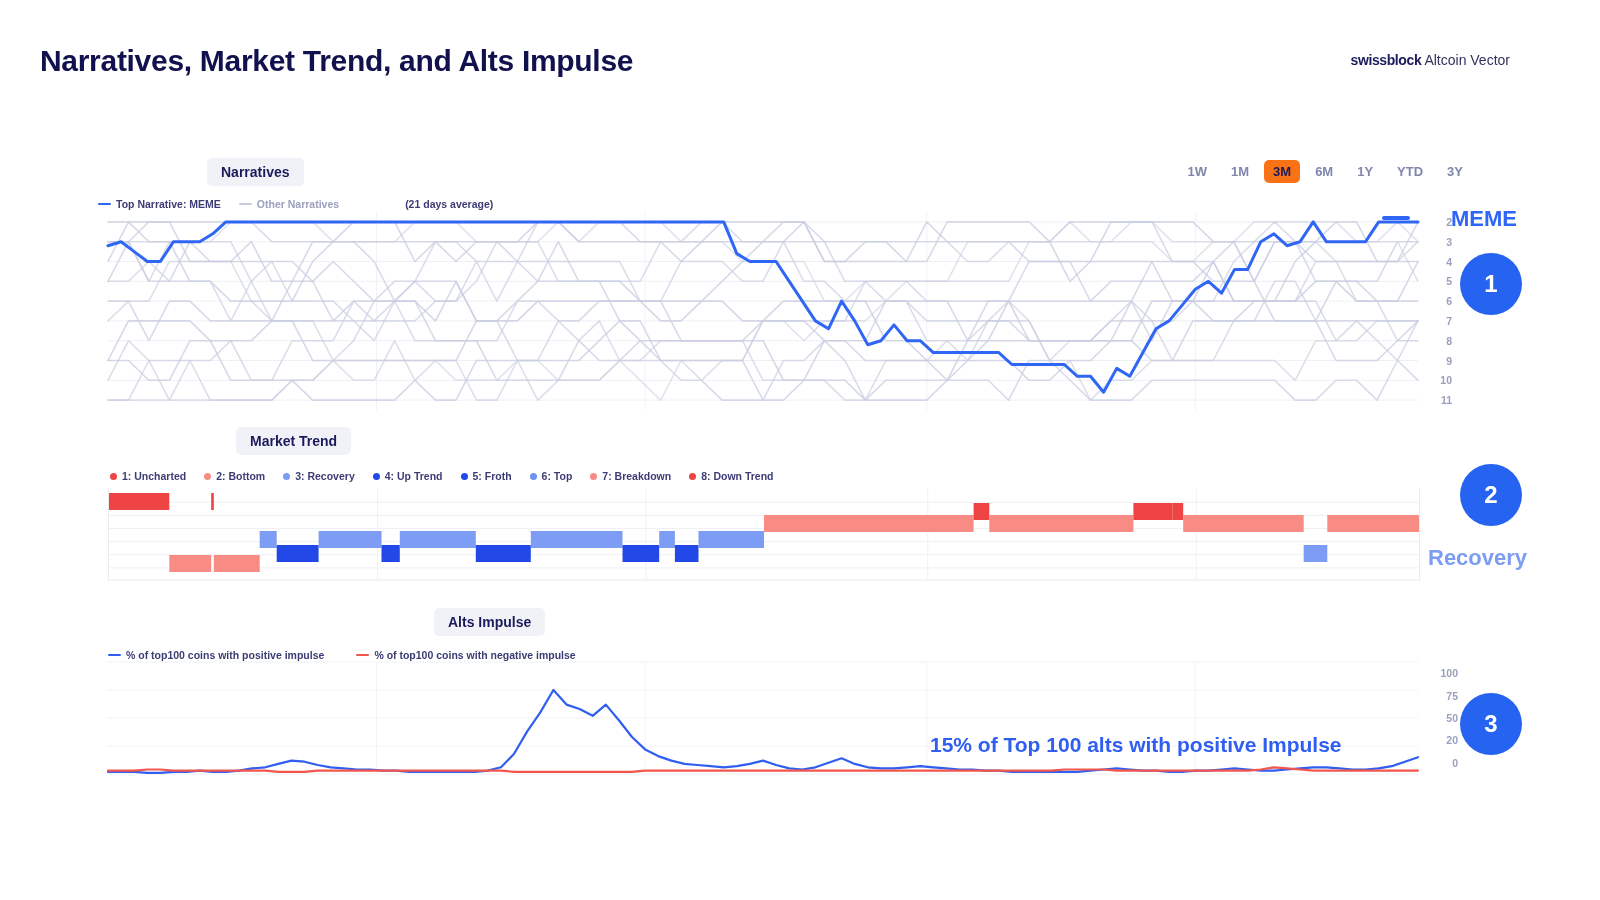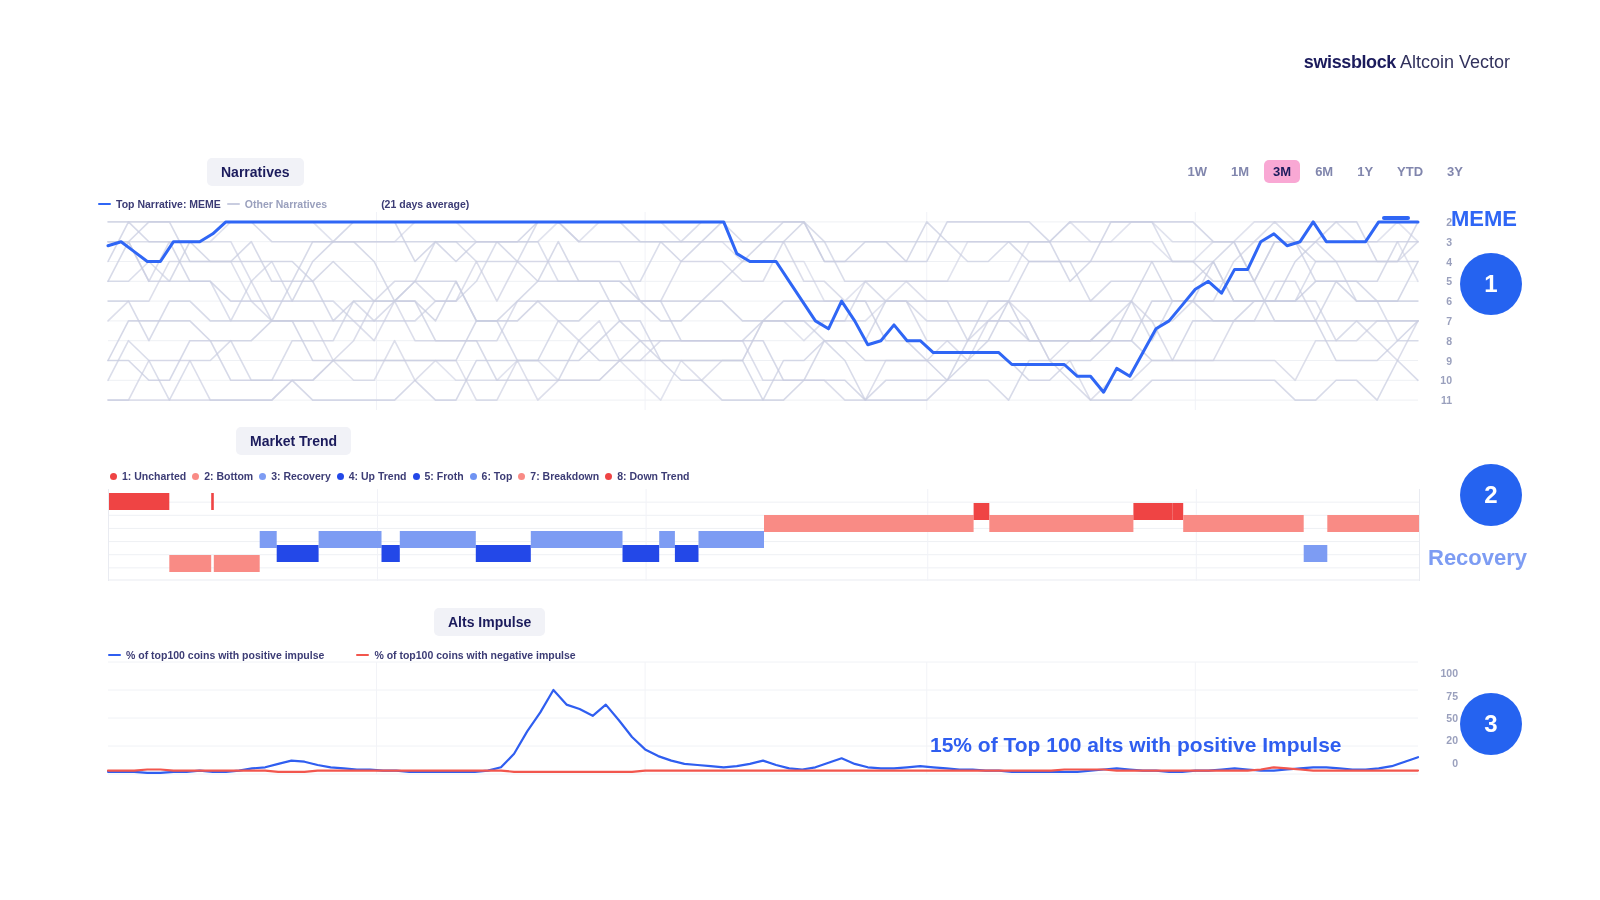--- a/index.html
+++ b/index.html
@@ -12,50 +12,50 @@
 
   
   .header{position:absolute;left:0;top:0;width:1600px;height:110px;}
   .page-title{
     position:absolute;left:40px;top:44px;
     font-size:30px;font-weight:bold;letter-spacing:-0.3px;color:#11114e;
     white-space:nowrap;
   }
   .brand{
     position:absolute;right:90px;top:52px;
-    font-size:18px;color:#1b1b5c;white-space:nowrap;text-align:right;
+    font-size:14px;color:#1b1b5c;white-space:nowrap;text-align:right;
   }
   .brand .brand-strong{font-weight:bold;letter-spacing:-0.4px;}
   .brand .brand-light{font-weight:normal;color:#32325d;}
 
   
   .panel{position:absolute;left:0;width:1600px;}
   .panel-tab{
     position:absolute;
     background:#f1f2f7;border-radius:5px;
     padding:6px 14px;font-size:14px;font-weight:bold;color:#1b1b5c;
     white-space:nowrap;
   }
   .legend-row{
-    position:absolute;display:flex;align-items:center;gap:6px;
+    position:absolute;display:flex;align-items:center;gap:18px;
     font-size:10.5px;font-weight:bold;color:#3c3c75;white-space:nowrap;
   }
   .legend-item{display:flex;align-items:center;gap:5px;}
   .lg-line{display:inline-block;width:13px;height:2px;border-radius:1px;}
   .lg-dot{display:inline-block;width:7px;height:7px;border-radius:50%;}
   .legend-note{color:#3c3c75;font-weight:bold;margin-left:48px;}
 
   
   .range-bar{
     position:absolute;right:128px;top:160px;
     display:flex;gap:6px;
     font-size:13px;color:#8186ad;font-weight:bold;
   }
   .range-btn{padding:4px 9px;border-radius:5px;cursor:pointer;}
-  .range-btn.active{background:#f9a8d4;color:#1b1b5c;}
+  .range-btn.active{background:#f97316;color:#1b1b5c;}
 
   
   .plot{position:absolute;background:#ffffff;}
   .axis-right{position:absolute;font-size:10.5px;color:#9aa0bd;font-weight:bold;}
   .axis-right span{position:absolute;right:0;transform:translateY(-50%);}
 
   svg{display:block;overflow:visible;}
 
   
   .badge{
@@ -70,20 +70,21 @@
   .annot-recovery{color:#7d9cf3;}
   .annot-impulse{color:#2f5ef0;font-size:21px;}
   .meme-marker{position:absolute;width:28px;height:4px;background:#2f66f5;border-radius:2px;}
 </style>
 </head>
 <body>
 
 <div class="page">
 
   <div class="header">
+    <div class="page-title">Narratives, Market Trend, and Alts Impulse</div>
     <div class="brand">
       <span class="brand-strong">swissblock</span><span class="brand-light"> Altcoin Vector</span>
     </div>
   </div>
 
   <div class="range-bar" id="range-bar">
       <div class="range-btn">1W</div>
       <div class="range-btn">1M</div>
       <div class="range-btn active">3M</div>
       <div class="range-btn">6M</div>

